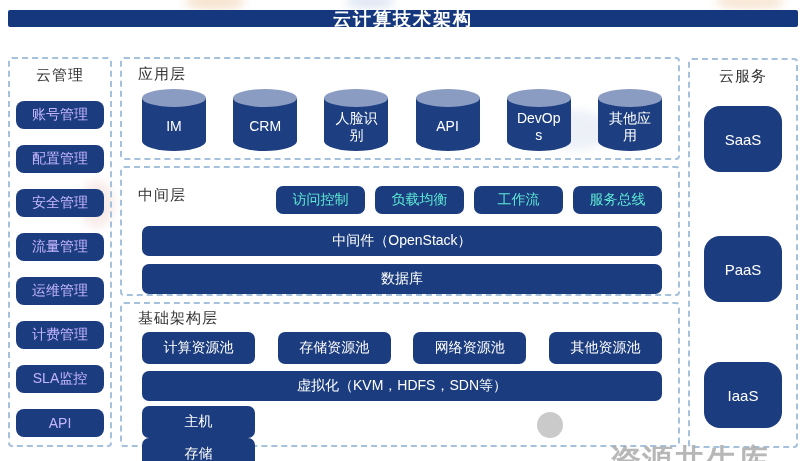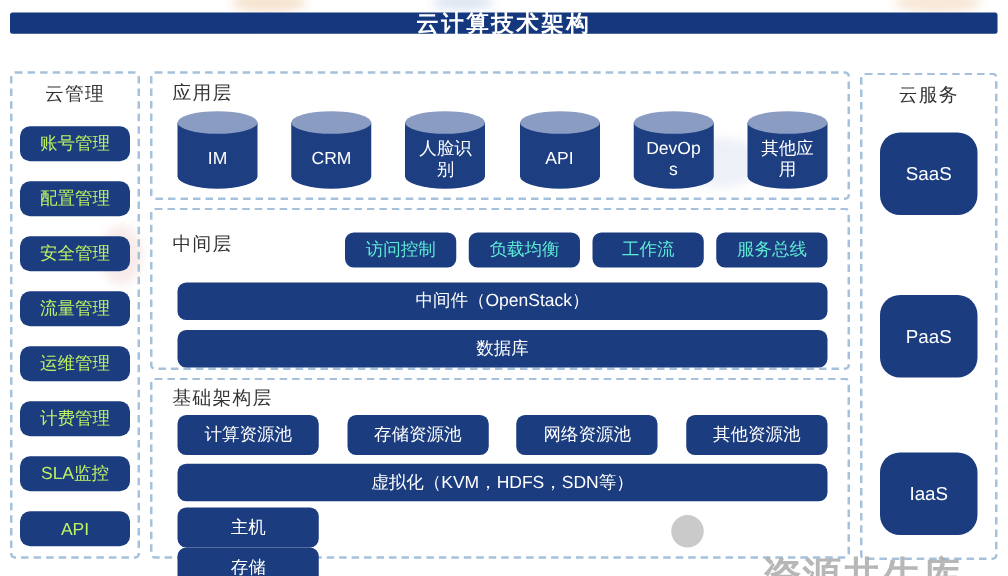--- a/index.html
+++ b/index.html
@@ -46,21 +46,21 @@
     left: 8px; top: 57px;
     width: 104px; height: 390px;
     display: flex; flex-direction: column; align-items: center;
     padding-top: 7px;
   }
   .mgmt-btn {
     width: 88px; height: 28px;
     margin-top: 16px;
     background: #1b3c7e;
     border-radius: 8px;
-    color: #bef264;
+    color: #c4b5fd;
     font-size: 14px;
     display: flex; align-items: center; justify-content: center;
     white-space: nowrap;
   }
   .mgmt-btn:first-of-type { margin-top: 10px; }
 
   
   #right-panel {
     left: 688px; top: 58px;
     width: 110px; height: 390px;

